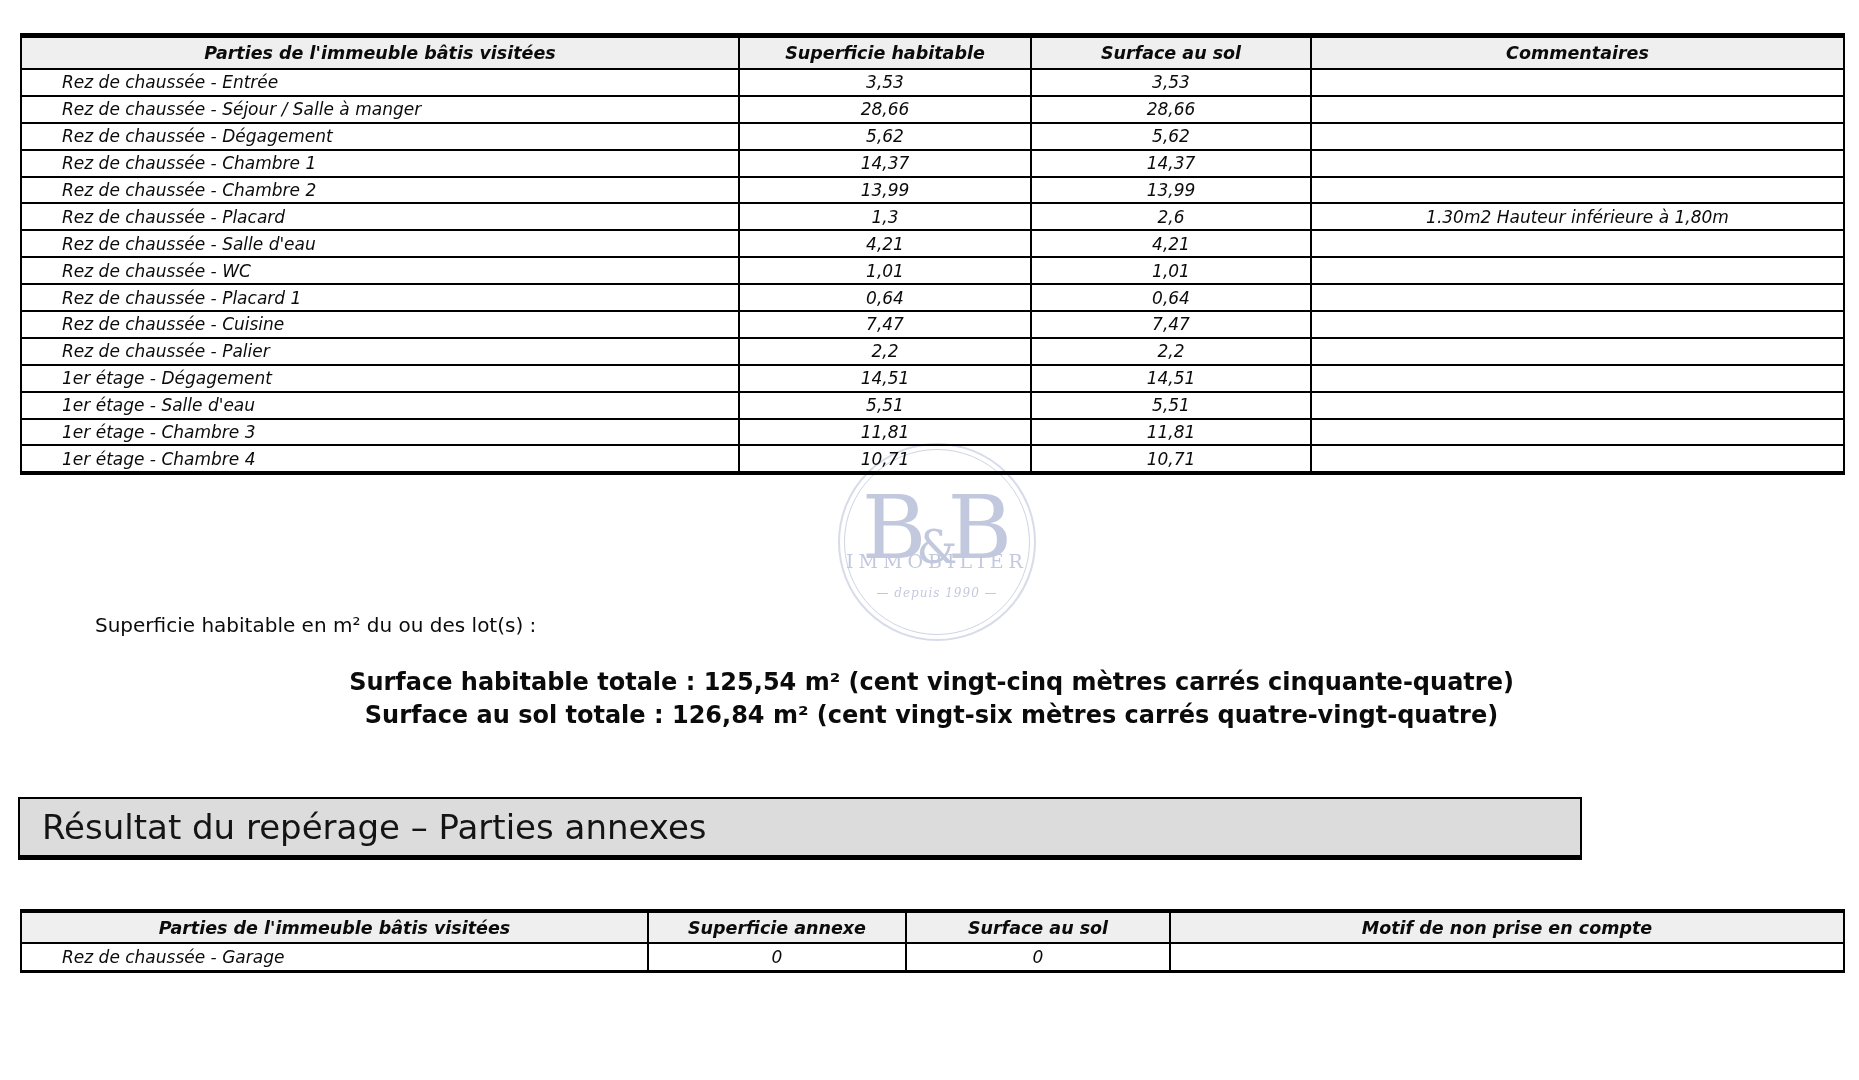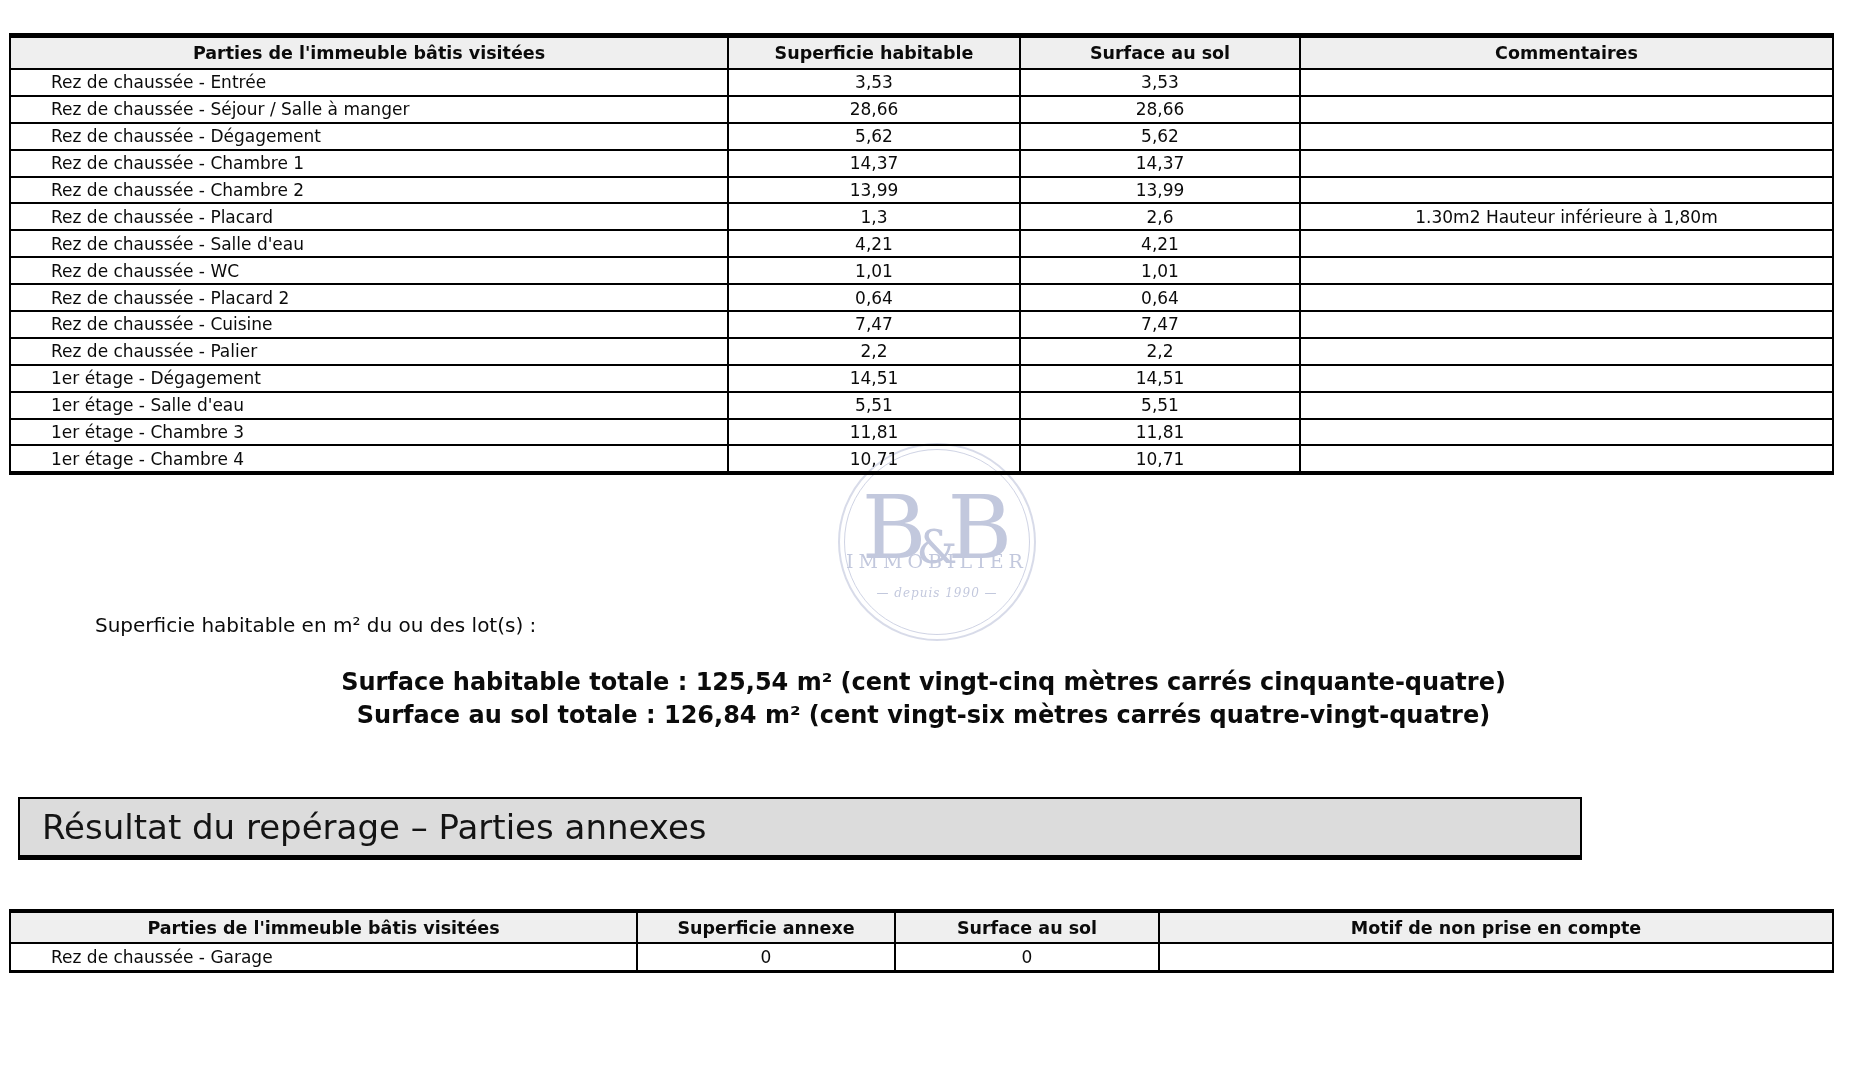--- a/index.html
+++ b/index.html
@@ -26,22 +26,22 @@
   .wm-name{
     font-family:"DejaVu Serif","Liberation Serif",serif;
     font-size:19px;letter-spacing:5px;margin-top:-12px;
   }
   .wm-tagline{
     font-family:"DejaVu Serif","Liberation Serif",serif;
     font-style:italic;font-size:12px;margin-top:14px;letter-spacing:1px;
   }
   
   table{
-    border-collapse:collapse;table-layout:fixed;position:absolute;left:9px;
-    width:1823px;background:transparent;z-index:1;
+    border-collapse:collapse;table-layout:fixed;position:absolute;left:20px;
+    width:1823px;background:transparent;z-index:1;font-style:italic;
   }
   #table1{top:33px;}
   #table2{top:909px;}
   th,td{
     border:2px solid #000;font-size:17px;padding:0 8px;
     overflow:hidden;white-space:nowrap;
   }
   th{
     background:#efefef;font-weight:bold;font-size:17.5px;height:30px;
     text-align:center;
@@ -51,21 +51,21 @@
   #table1 tbody tr:last-child td{border-bottom-width:4px;}
   #table2 thead th{border-top-width:4px;height:29px;}
   #table2 tbody td{height:26px;border-bottom-width:3px;}
   td.c-name{text-align:left;padding-left:40px;}
   td.c-num,td.c-comment{text-align:center;}
   
   .note{
     position:absolute;left:95px;top:613px;font-size:20px;z-index:1;
   }
   .totals{
-    position:absolute;left:12px;top:666px;width:1823px;text-align:center;
+    position:absolute;left:20px;top:666px;width:1823px;text-align:center;
     font-weight:bold;font-size:24px;line-height:33px;z-index:1;
   }
   
   .section-bar{
     position:absolute;left:18px;top:797px;width:1564px;height:63px;
     box-sizing:border-box;background:#dcdcdc;
     border:2px solid #000;border-bottom-width:5px;
     display:flex;align-items:center;padding-left:22px;
     font-size:34px;color:#141414;z-index:1;
   }
@@ -141,21 +141,21 @@
         <td class="c-num">4,21</td>
         <td class="c-comment"></td>
       </tr>
       <tr>
         <td class="c-name">Rez de chaussée - WC</td>
         <td class="c-num">1,01</td>
         <td class="c-num">1,01</td>
         <td class="c-comment"></td>
       </tr>
       <tr>
-        <td class="c-name">Rez de chaussée - Placard 2</td>
+        <td class="c-name">Rez de chaussée - Placard 1</td>
         <td class="c-num">0,64</td>
         <td class="c-num">0,64</td>
         <td class="c-comment"></td>
       </tr>
       <tr>
         <td class="c-name">Rez de chaussée - Cuisine</td>
         <td class="c-num">7,47</td>
         <td class="c-num">7,47</td>
         <td class="c-comment"></td>
       </tr>

